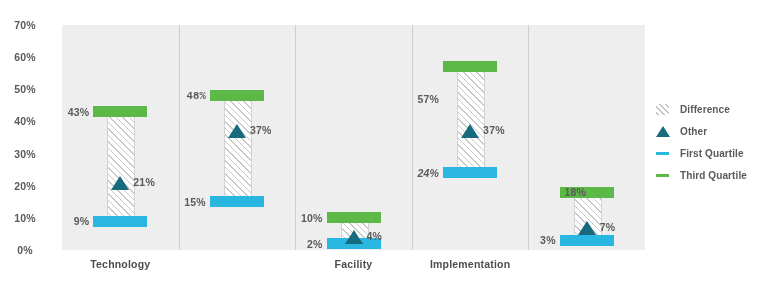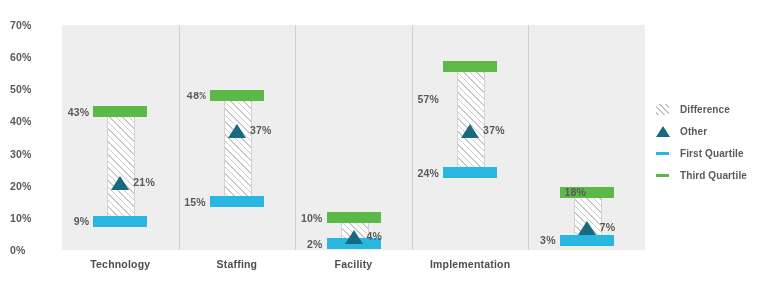--- a/index.html
+++ b/index.html
@@ -20,23 +20,23 @@
   }
   .panel-sep{
     position:absolute;
     top:25px;height:225px;width:1px;
     background:#cfcfcf;
   }
 
   
   .ytick{
     position:absolute;
-    right:0;
+    right:8px;
     width:46px;
-    text-align:left;
+    text-align:center;
     font-size:10.5px;
     font-weight:bold;
     color:#5a5a5a;
     letter-spacing:.2px;
     transform:translateY(-50%);
     white-space:nowrap;
   }
   #yaxis{position:absolute;left:0;top:0;width:56px;height:292px;}
   .cat-label{
     position:absolute;
@@ -167,21 +167,21 @@
       <div class="median-tri" style="left: 344.5px; top: 230.143px; border-bottom-color: rgb(24, 106, 126);"></div>
       <div class="vlabel left" style="top: 217.857px; left: 274.5px; width: 48px;">10%</div>
       <div class="vlabel left" style="top: 243.571px; left: 274.5px; width: 48px;">2%</div>
       <div class="vlabel right" style="top: 236.143px; left: 366.5px; width: 48px;">4%</div>
       <div class="panel-sep" style="left: 412px;"></div>
       <div class="diff-col" style="left: 457.1px; top: 72.2857px; height: 95.0714px; width: 26px;"></div>
       <div class="q3-bar" style="left: 443.1px; top: 61.2857px; width: 54px; height: 11px; background: rgb(92, 185, 71);"></div>
       <div class="q1-bar" style="left: 443.1px; top: 167.357px; width: 54px; height: 11px; background: rgb(41, 182, 224);"></div>
       <div class="median-tri" style="left: 461.1px; top: 124.071px; border-bottom-color: rgb(24, 106, 126);"></div>
       <div class="vlabel left" style="top: 66.7857px; left: 391.1px; width: 48px; margin-top: 32px;">57%</div>
-      <div class="vlabel left" style="top: 172.857px; left: 391.1px; width: 48px;">24%</div>
+      <div class="vlabel left" style="top: 172.857px; left: 391.1px; width: 48px; font-style: italic;">24%</div>
       <div class="vlabel right" style="top: 130.071px; left: 483.1px; width: 48px;">37%</div>
       <div class="panel-sep" style="left: 528px;"></div>
       <div class="diff-col" style="left: 573.7px; top: 197.643px; height: 37.2143px; width: 26px;"></div>
       <div class="q3-bar" style="left: 559.7px; top: 186.643px; width: 54px; height: 11px; background: rgb(92, 185, 71);"></div>
       <div class="q1-bar" style="left: 559.7px; top: 234.857px; width: 54px; height: 11px; background: rgb(41, 182, 224);"></div>
       <div class="median-tri" style="left: 577.7px; top: 220.5px; border-bottom-color: rgb(24, 106, 126);"></div>
       <div class="vlabel left" style="top: 192.143px; left: 538px; width: 48px;">18%</div>
       <div class="vlabel left" style="top: 240.357px; left: 507.7px; width: 48px;">3%</div>
       <div class="vlabel right" style="top: 226.5px; left: 599.7px; width: 48px;">7%</div>
     </div>
@@ -207,16 +207,15 @@
       </div>
       <div class="leg-row">
         <span class="leg-mark">
           <span class="sw-dash-blue" style="background: rgb(92, 185, 71);"></span>
         </span>
         <span class="leg-text">Third Quartile</span>
       </div>
     </div>
 
 <div class="cat-label" style="left: 62px; width: 116.6px;">Technology</div>
-    <div class="cat-label" style="left: 178.6px; width: 116.6px;">Staffing</div>
     <div class="cat-label" style="left: 295.2px; width: 116.6px;">Facility</div>
     <div class="cat-label" style="left: 411.8px; width: 116.6px;">Implementation</div>
   </div>
 
 </body></html>

